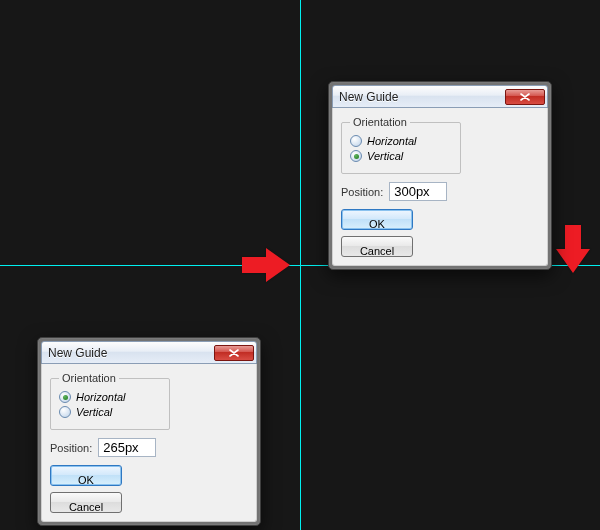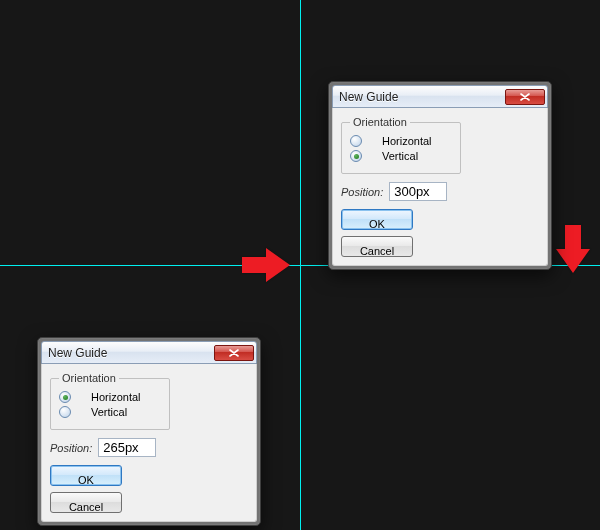--- a/index.html
+++ b/index.html
@@ -83,43 +83,44 @@
     background: #f0f0f0;
   }
   fieldset.orientation legend {
     padding: 0 3px;
     color: #333;
     font-size: 11px;
   }
   .radio-row {
     display: flex;
     align-items: center;
-    gap: 20px;
+    gap: 5px;
     margin: 3px 0;
     cursor: pointer;
+    font-style: italic;
   }
   .radio {
     width: 12px; height: 12px;
     border-radius: 50%;
     background: radial-gradient(circle at 35% 30%, #fff, #d7e4f2 60%, #b8cde4);
     border: 1px solid #6a8bb0;
     display: flex; align-items: center; justify-content: center;
   }
   .radio.selected::after {
     content: "";
     width: 5px; height: 5px;
     border-radius: 50%;
     background: radial-gradient(circle at 35% 30%, #5fb35f, #1f7a1f);
   }
   .pos-row {
     display: flex;
     align-items: center;
     gap: 6px;
   }
-  .pos-row label { color: #333; font-style: italic; }
+  .pos-row label { color: #333; }
   .pos-input {
     width: 58px;
     height: 19px;
     border: 1px solid #a7b4c4;
     background: #fff;
     padding: 1px 4px;
     font-size: 13px;
     font-family: inherit;
   }
   .btn {

